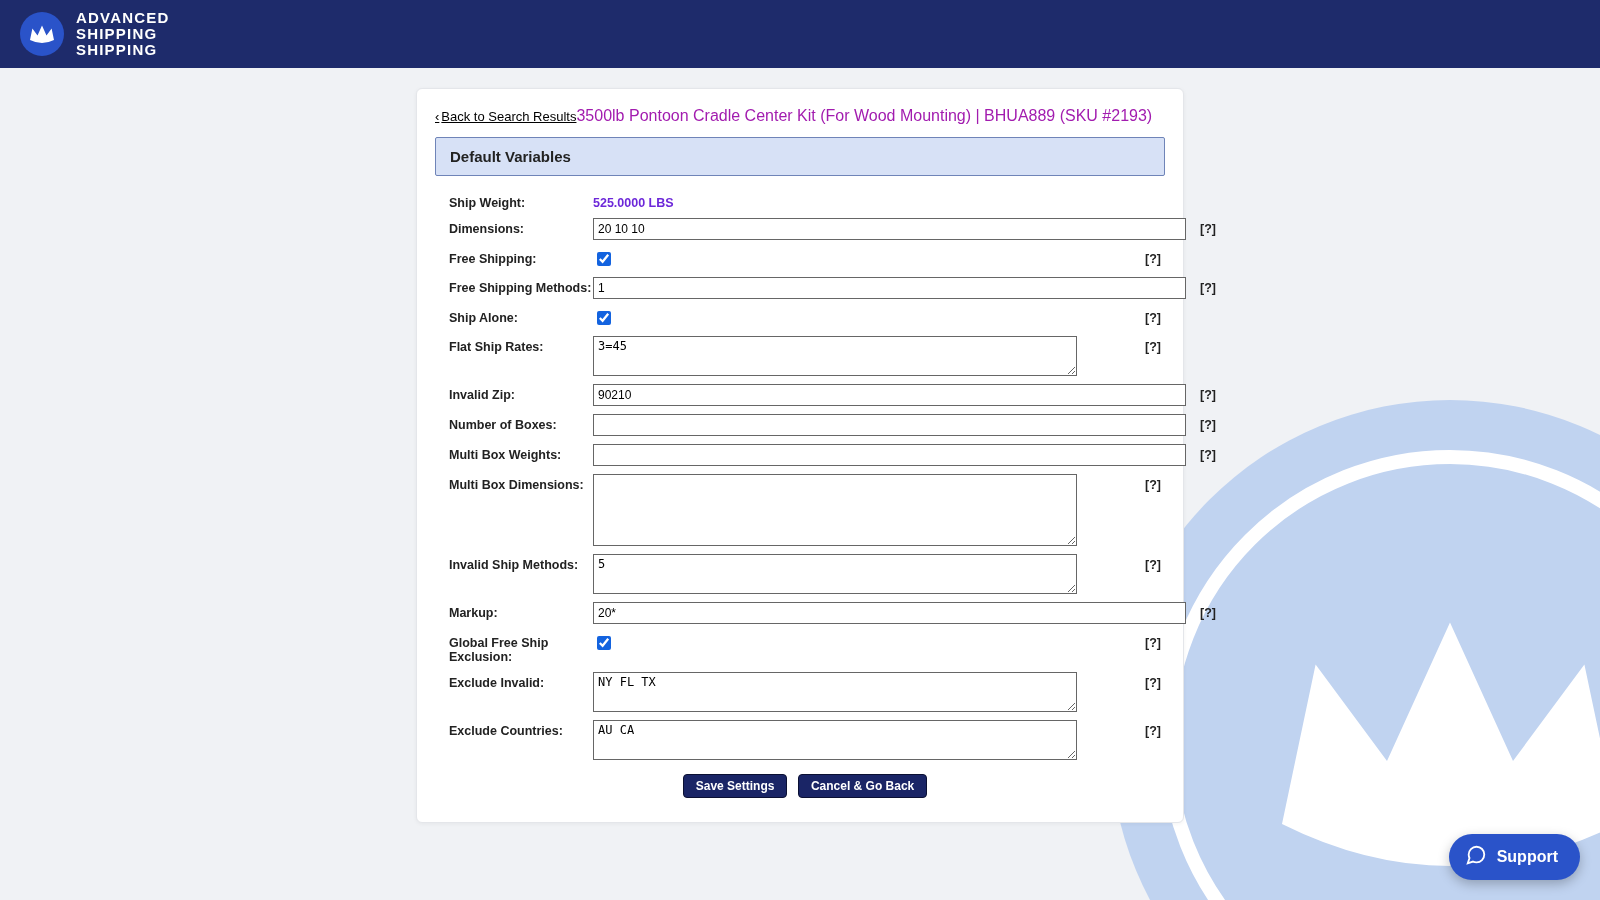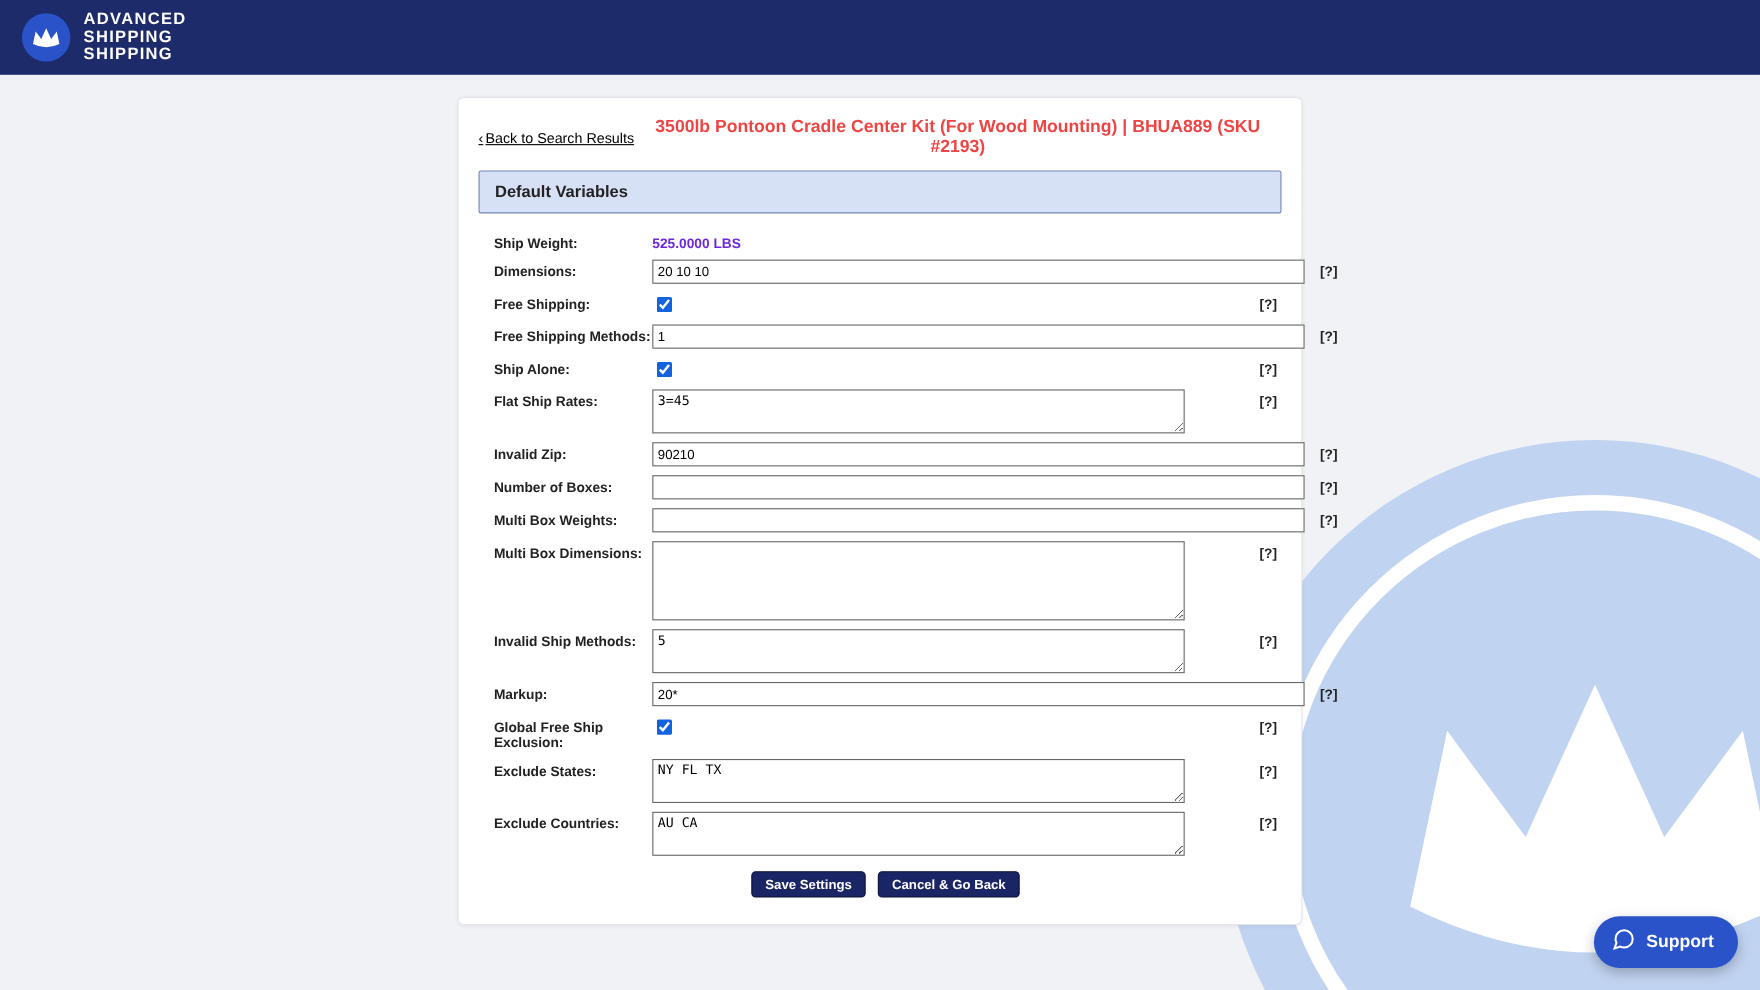--- a/index.html
+++ b/index.html
@@ -65,21 +65,21 @@
     width:768px;
     margin:20px auto 0;
     border:1px solid #e4e6ea;
     border-radius:6px;
     box-shadow:0 1px 4px rgba(0,0,0,.05);
     padding:18px 18px 24px;
   }
   .card-top { display:flex; align-items:center; margin-bottom:12px; }
   .back-link { color:#000; font-size:13px; text-decoration:underline; display:flex; align-items:center; gap:2px; cursor:pointer; }
   .back-link .chev { font-size:13px; text-decoration:none; display:inline-block; }
-  .product-title { color:#ef4444; font-weight:700; font-size:16px; margin:0 auto; text-align:center; flex:1; }
+  .product-title { color:#a21caf; font-weight:400; font-size:16px; margin:0 auto; text-align:left; flex:1; }
 
   .section-header {
     background:#d7e1f6;
     border:1px solid #6f84b8;
     border-radius:2px;
     padding:10px 14px;
     font-weight:700; font-size:15px; color:#222;
     margin-bottom:16px;
   }
 
@@ -281,21 +281,21 @@
 
     <div class="row">
       <div class="label">Global Free Ship Exclusion:</div>
       <div class="control">
           <input type="checkbox" class="cb" checked="" style="">
         </div>
       <div class="help">[?]</div>
     </div>
 
     <div class="row">
-      <div class="label">Exclude States:</div>
+      <div class="label">Exclude Invalid:</div>
       <div class="control">
           <textarea class="txt h2" style="">NY FL TX</textarea>
         </div>
       <div class="help">[?]</div>
     </div>
 
     <div class="row">
       <div class="label">Exclude Countries:</div>
       <div class="control">
           <textarea class="txt h2" style="">AU CA</textarea>

